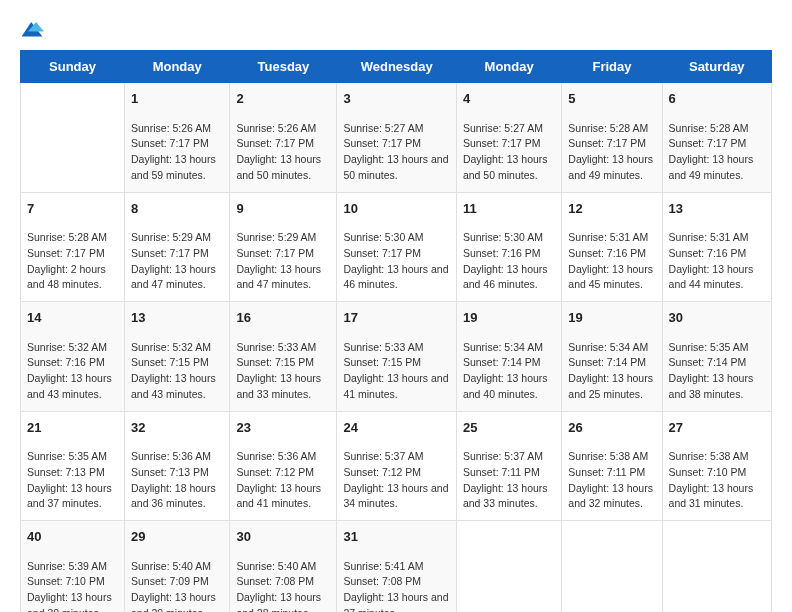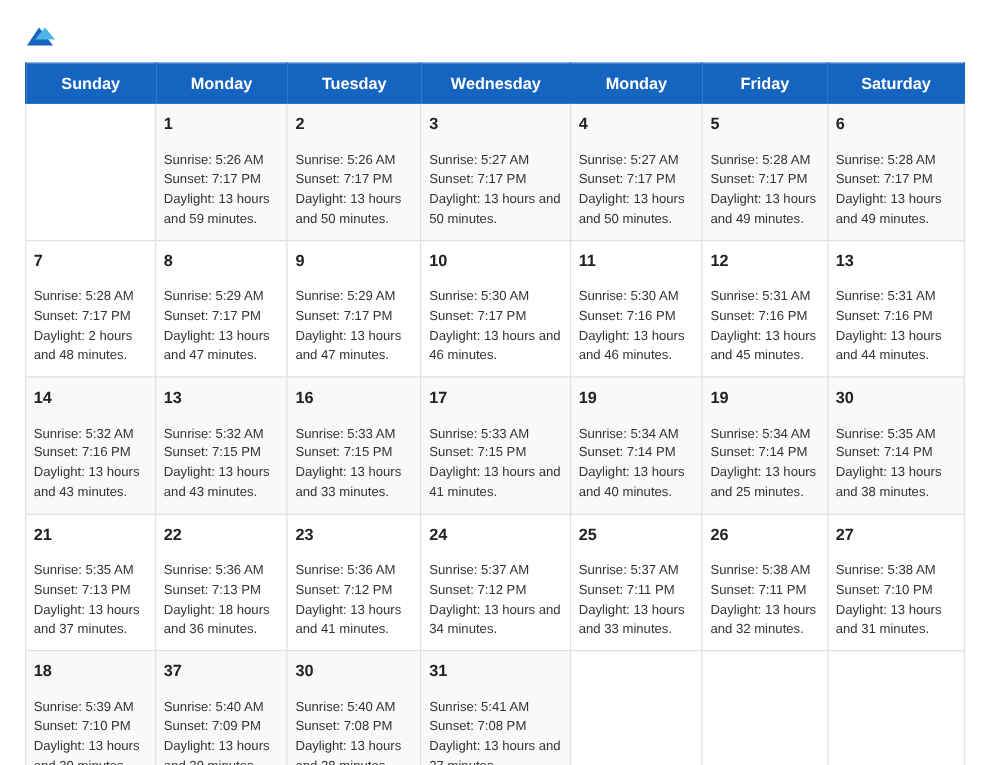--- a/index.html
+++ b/index.html
@@ -289,21 +289,21 @@
       <tr>
         <td>
           <span class="day-number">21</span>
           <div class="cell-content">
             <span>Sunrise: 5:35 AM</span><br>
             <span>Sunset: 7:13 PM</span><br>
             <span>Daylight: 13 hours and 37 minutes.</span>
           </div>
         </td>
         <td>
-          <span class="day-number">22</span>
+          <span class="day-number">32</span>
           <div class="cell-content">
             <span>Sunrise: 5:36 AM</span><br>
             <span>Sunset: 7:13 PM</span><br>
             <span>Daylight: 18 hours and 36 minutes.</span>
           </div>
         </td>
         <td>
           <span class="day-number">23</span>
           <div class="cell-content">
             <span>Sunrise: 5:36 AM</span><br>
@@ -339,29 +339,29 @@
           <span class="day-number">27</span>
           <div class="cell-content">
             <span>Sunrise: 5:38 AM</span><br>
             <span>Sunset: 7:10 PM</span><br>
             <span>Daylight: 13 hours and 31 minutes.</span>
           </div>
         </td>
       </tr>
       <tr>
         <td>
-          <span class="day-number">18</span>
+          <span class="day-number">40</span>
           <div class="cell-content">
             <span>Sunrise: 5:39 AM</span><br>
             <span>Sunset: 7:10 PM</span><br>
             <span>Daylight: 13 hours and 30 minutes.</span>
           </div>
         </td>
         <td>
-          <span class="day-number">37</span>
+          <span class="day-number">29</span>
           <div class="cell-content">
             <span>Sunrise: 5:40 AM</span><br>
             <span>Sunset: 7:09 PM</span><br>
             <span>Daylight: 13 hours and 29 minutes.</span>
           </div>
         </td>
         <td>
           <span class="day-number">30</span>
           <div class="cell-content">
             <span>Sunrise: 5:40 AM</span><br>

